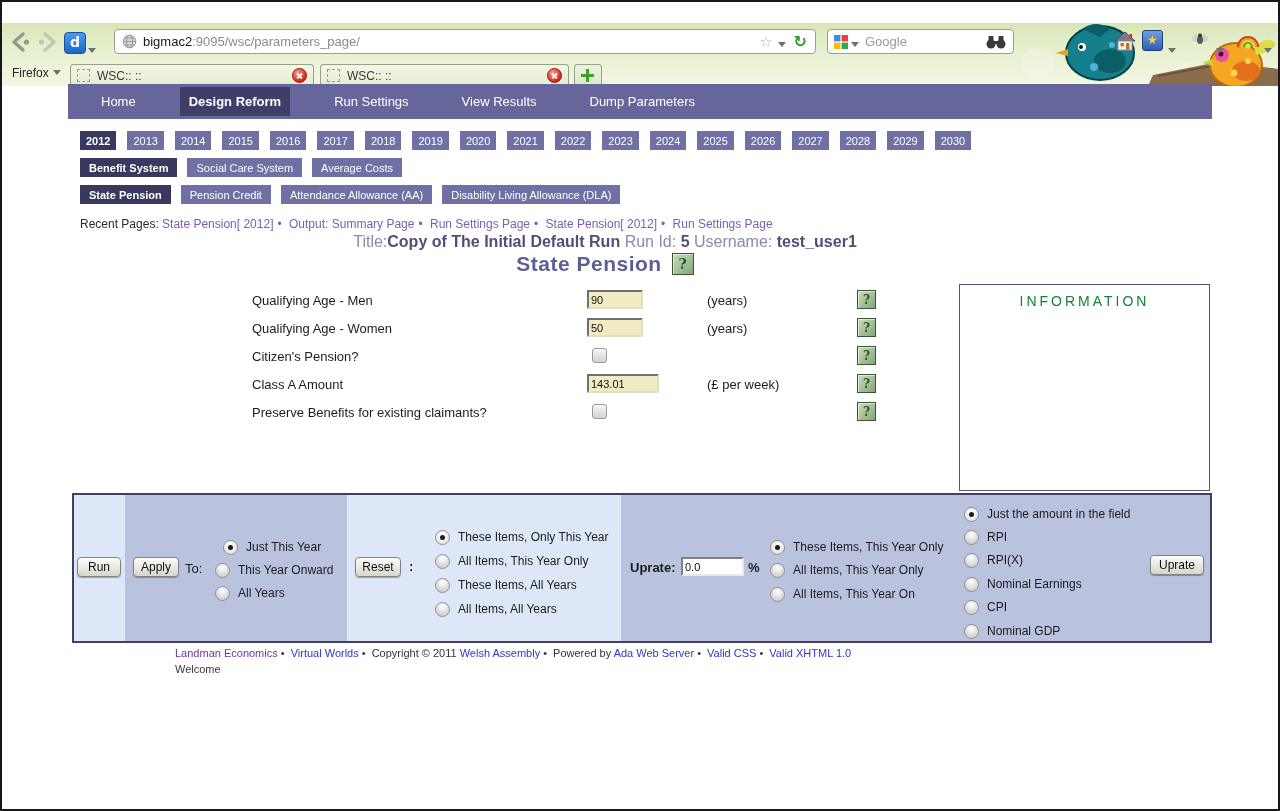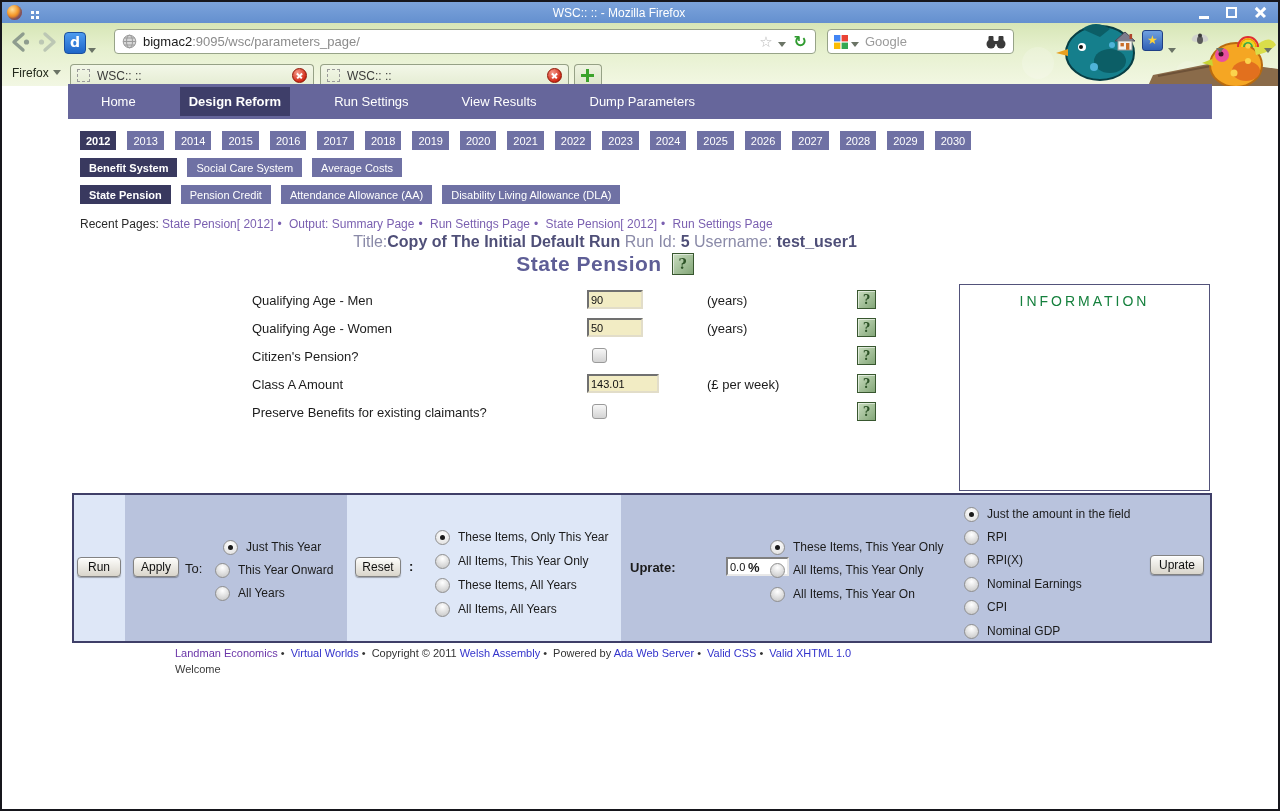--- a/index.html
+++ b/index.html
@@ -133,21 +133,21 @@
   .btn-run{left:3px;top:62px;width:44px;}
   .btn-apply{left:8px;top:62px;width:46px;}
   .btn-reset{left:8px;top:62px;width:46px;}
   .btn-uprate{left:529px;top:60px;width:54px;}
   .slabel{position:absolute;font-size:13px;color:#1b1b1b;}
   .lbl-to{left:60px;top:66px;} .lbl-colon{left:62px;top:64px;font-weight:bold;}
   .lbl-uprate{left:9px;top:65px;font-weight:bold;}
   .lbl-pct{left:127px;top:65px;font-weight:bold;}
   .uinput{position:absolute;left:60px;top:62px;width:55px;height:15px;background:#fff;
           border:2px solid;border-color:#808080 #E8E8E8 #E8E8E8 #808080;
-          font:11px "Liberation Sans",sans-serif;color:#111;padding:0 2px;margin-left:45px;}
+          font:11px "Liberation Sans",sans-serif;color:#111;padding:0 2px;}
   .rrow{position:absolute;display:flex;align-items:flex-start;height:16px;}
   .radio{position:relative;display:inline-block;width:15px;height:15px;border-radius:50%;
          background:radial-gradient(circle at 50% 28%,#FFFFFF,#CBCBCB 85%);
          border:1px solid #8f8f8f;box-sizing:border-box;margin-right:8px;flex:none;}
   .radio.checked{background:radial-gradient(circle at 50% 30%,#FFFFFF,#E2E2E2 85%);}
   .radio.checked::after{content:"";position:absolute;left:4px;top:4px;width:5px;height:5px;border-radius:50%;background:#1b1b1b;}
   .rlabel{font-size:12px;color:#1b1b1b;white-space:nowrap;}
   .g-apply .rrow{left:90px;} .ga1{top:45px;margin-left:8px;} .ga2{top:68px;} .ga3{top:91px;}
   .g-reset .rrow{left:88px;} .gr1{top:35px;} .gr2{top:59px;} .gr3{top:83px;} .gr4{top:107px;}
   .g-upsc .rrow{left:149px;} .gu1{top:45px;} .gu2{top:68px;} .gu3{top:92px;}
@@ -156,35 +156,20 @@
   
   .footer{position:absolute;left:173px;top:561px;font-size:11px;color:#333;white-space:nowrap;}
   .fl-purple{color:#6A35A8;} .fl-blue{color:#3434CC;text-align:center;} .f-dot{color:#333;margin:0 3px;}
   .welcome{position:absolute;left:173px;top:577px;font-size:11px;color:#3a3a3a;}
 </style>
 </head>
 <body>
 
 <div class="screen">
 
-  <div class="titlebar">
-    <span class="ff-logo"></span>
-    <span class="drag-dots"></span>
-    <span class="win-title">WSC::  :: - Mozilla Firefox</span>
-    <span class="wc wc-min">
-        <i class="bar"></i>
-      </span>
-    <span class="wc wc-max">
-        <i></i>
-      </span>
-    <span class="wc wc-close">
-        <i class="x1"></i>
-        <i class="x2"></i>
-      </span>
-  </div>
 
   <div class="chrome">
 
     <svg class="chrome-art" viewBox="0 0 300 63">
       <circle cx="60" cy="40" r="16" fill="#ffffff" opacity="0.18"></circle>
       <circle cx="130" cy="18" r="10" fill="#ffffff" opacity="0.22"></circle>
       <circle cx="210" cy="50" r="12" fill="#ffffff" opacity="0.15"></circle>
       <path d="M175 52 L245 38 L300 46 L300 63 L170 63 Z" fill="#8A6B4A"></path>
       <path d="M180 53 L244 41" stroke="#6E5238" stroke-width="2" fill="none"></path>
       <ellipse cx="122" cy="30" rx="34" ry="27" fill="#157F8C" stroke="#083E44" stroke-width="2"></ellipse>

